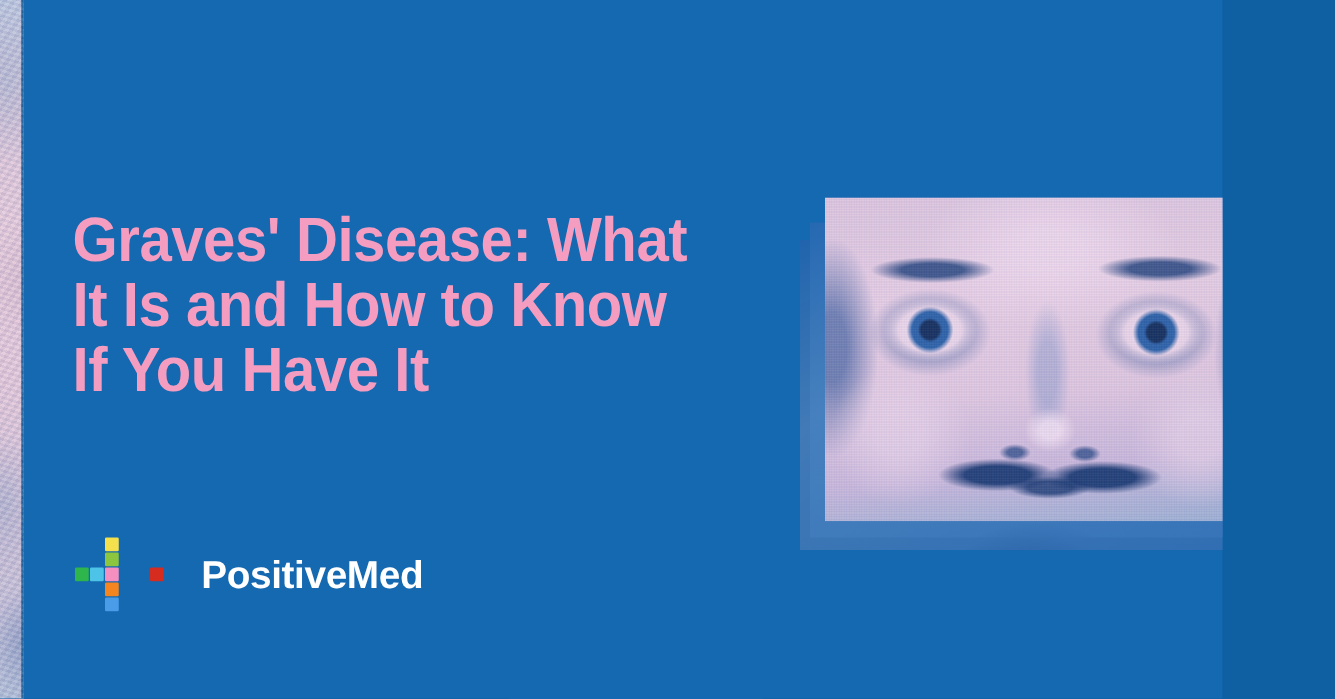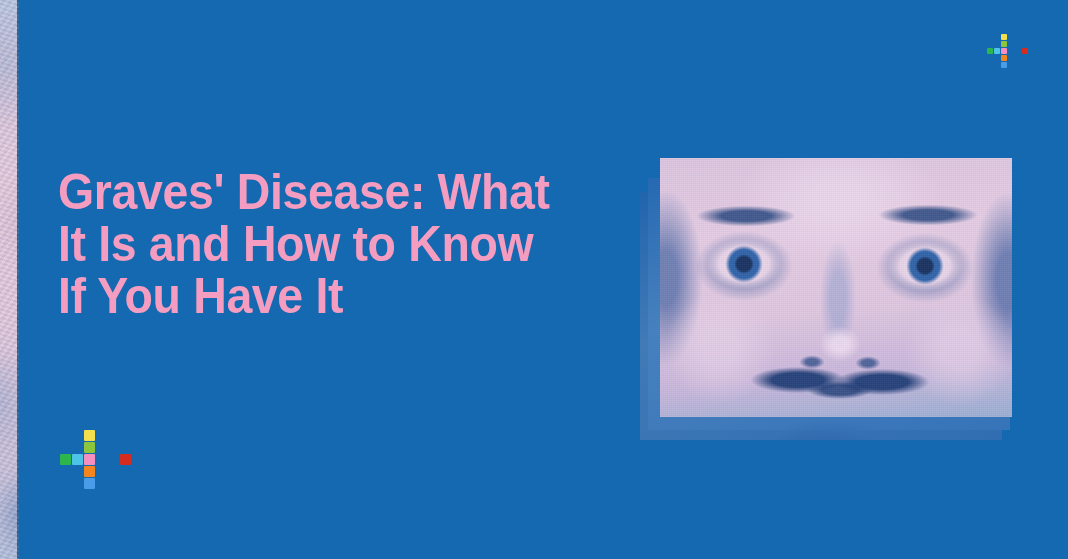--- a/index.html
+++ b/index.html
@@ -6,21 +6,21 @@
     margin: 0;
     padding: 0;
     background: #0f5fa3;
   }
   body {
     font-family: "Liberation Sans", sans-serif;
   }
 
   .banner {
     position: relative;
-    width: 1068px;
+    width: 978px;
     height: 559px;
     overflow: hidden;
     background: #1569b0;
   }
 
   
   .edge-strip {
     position: absolute;
     left: 0;
     top: 0;
@@ -215,15 +215,16 @@
     <div class="logo-mark">
       <i style="grid-area:1/3;background:#f4e04d"></i>
       <i style="grid-area:2/3;background:#8cc63e"></i>
       <i style="grid-area:3/1;background:#2eb54b"></i>
       <i style="grid-area:3/2;background:#4ec3e8"></i>
       <i style="grid-area:3/3;background:#f48fc0"></i>
       <i style="grid-area:3/6;background:#d62b1f"></i>
       <i style="grid-area:4/3;background:#f5851f"></i>
       <i style="grid-area:5/3;background:#4a9ce8"></i>
     </div>
+    <span class="wordmark">PositiveMed</span>
   </div>
 
 </div>
 
 </body></html>

